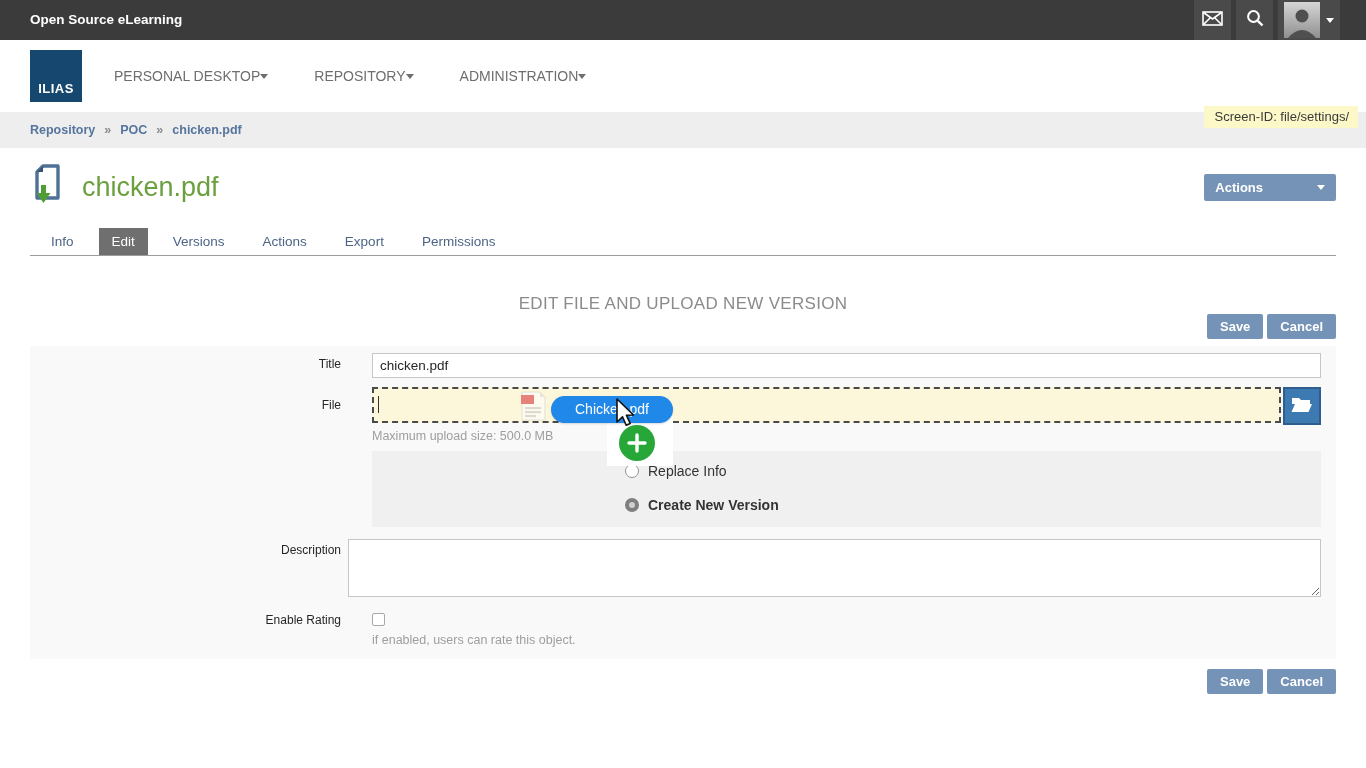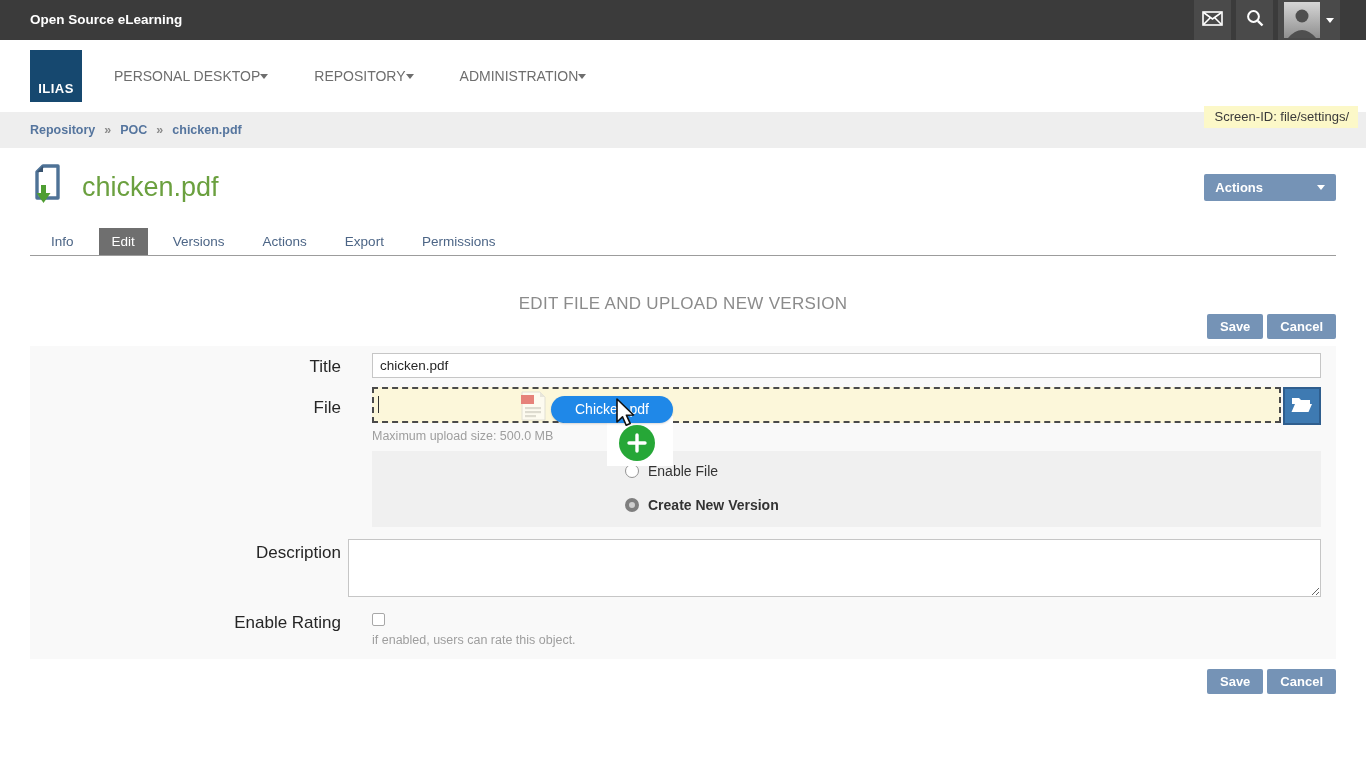--- a/index.html
+++ b/index.html
@@ -49,21 +49,21 @@
   .tab.active { background:#6f6f6f; color:#fff; }
 
   .section-row { margin-top:38px; display:flex; align-items:center;flex-direction:column; }
   .section-heading { color:#8b8b8b; font-size:17px; letter-spacing:.3px; font-weight:400; }
   .btn-group { margin-left:auto; display:flex; gap:4px; }
 
   
   .panel { margin-top:7px; background:#f9f9f9; padding:7px 15px 12px 0; }
   .frow { display:grid; grid-template-columns:311px 1fr; column-gap:31px; }
   .frow + .frow { margin-top:12px; }
-  .flabel { text-align:right; font-size:17px; color:#262626; padding-top:4px; }
+  .flabel { text-align:right; font-size:12px; color:#262626; padding-top:4px; }
   .hint { font-size:12.5px; color:#9e9e9e; margin-top:4px; }
 
   .text-input { width:100%; height:25px; border:1px solid #c6c6c6; background:#fff; font-family:"Liberation Sans",sans-serif;
                 font-size:13.5px; color:#262626; padding:2px 7px; }
 
   .file-line { display:flex; align-items:flex-start; }
   .dropzone { flex:1; height:36px; background:#fcf7da; border:2px dashed #4a4a4a; position:relative; }
   .dz-caret { position:absolute; left:4px; top:7px; width:1px; height:17px; background:#333; }
   .browse-btn { width:38px; height:38px; margin-left:2px; background:#3e7ab2; border:2px solid #2f5e8e;
                 display:flex; align-items:center; justify-content:center; cursor:pointer; flex:none; }
@@ -217,21 +217,21 @@
               </svg>
             </span>
           </div>
         </div>
         <div class="hint">Maximum upload size: 500.0 MB</div>
 
         <div class="subblock">
           <div class="opt">
             <div class="opt-line">
               <span class="radio"></span>
-              <span class="opt-label">Enable File</span>
+              <span class="opt-label">Replace Info</span>
             </div>
           </div>
           <div class="opt">
             <div class="opt-line">
               <span class="radio checked"></span>
               <span class="opt-label">Create New Version</span>
             </div>
           </div>
         </div>
       </div>

